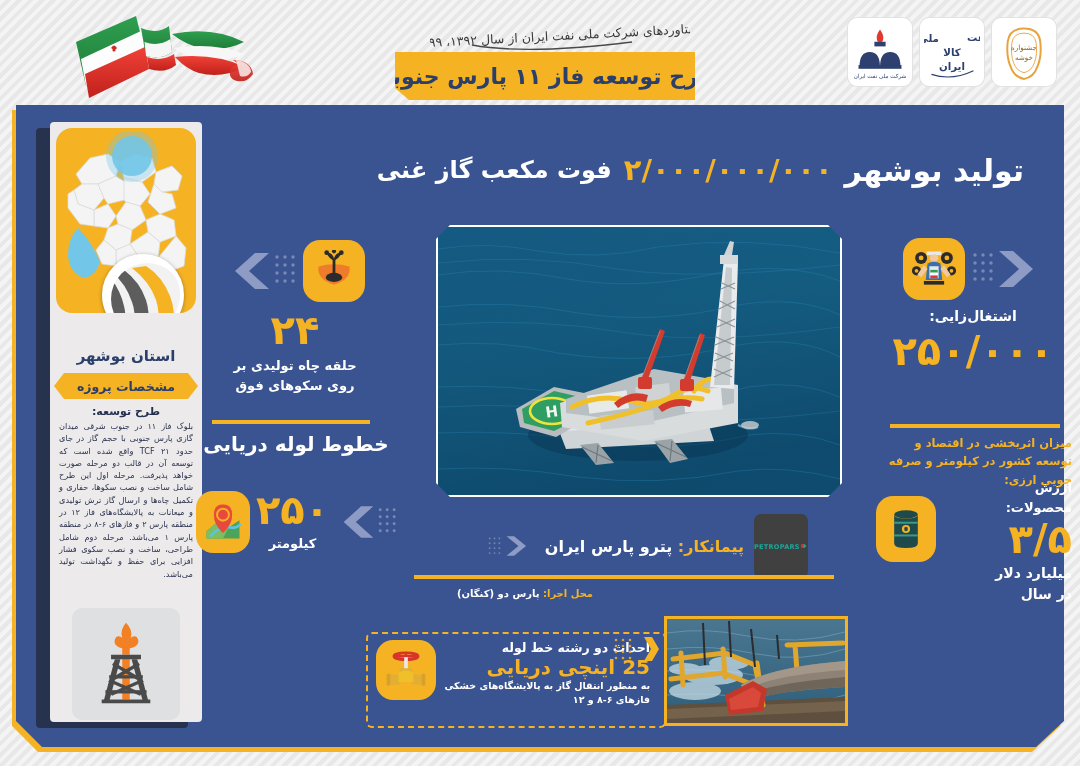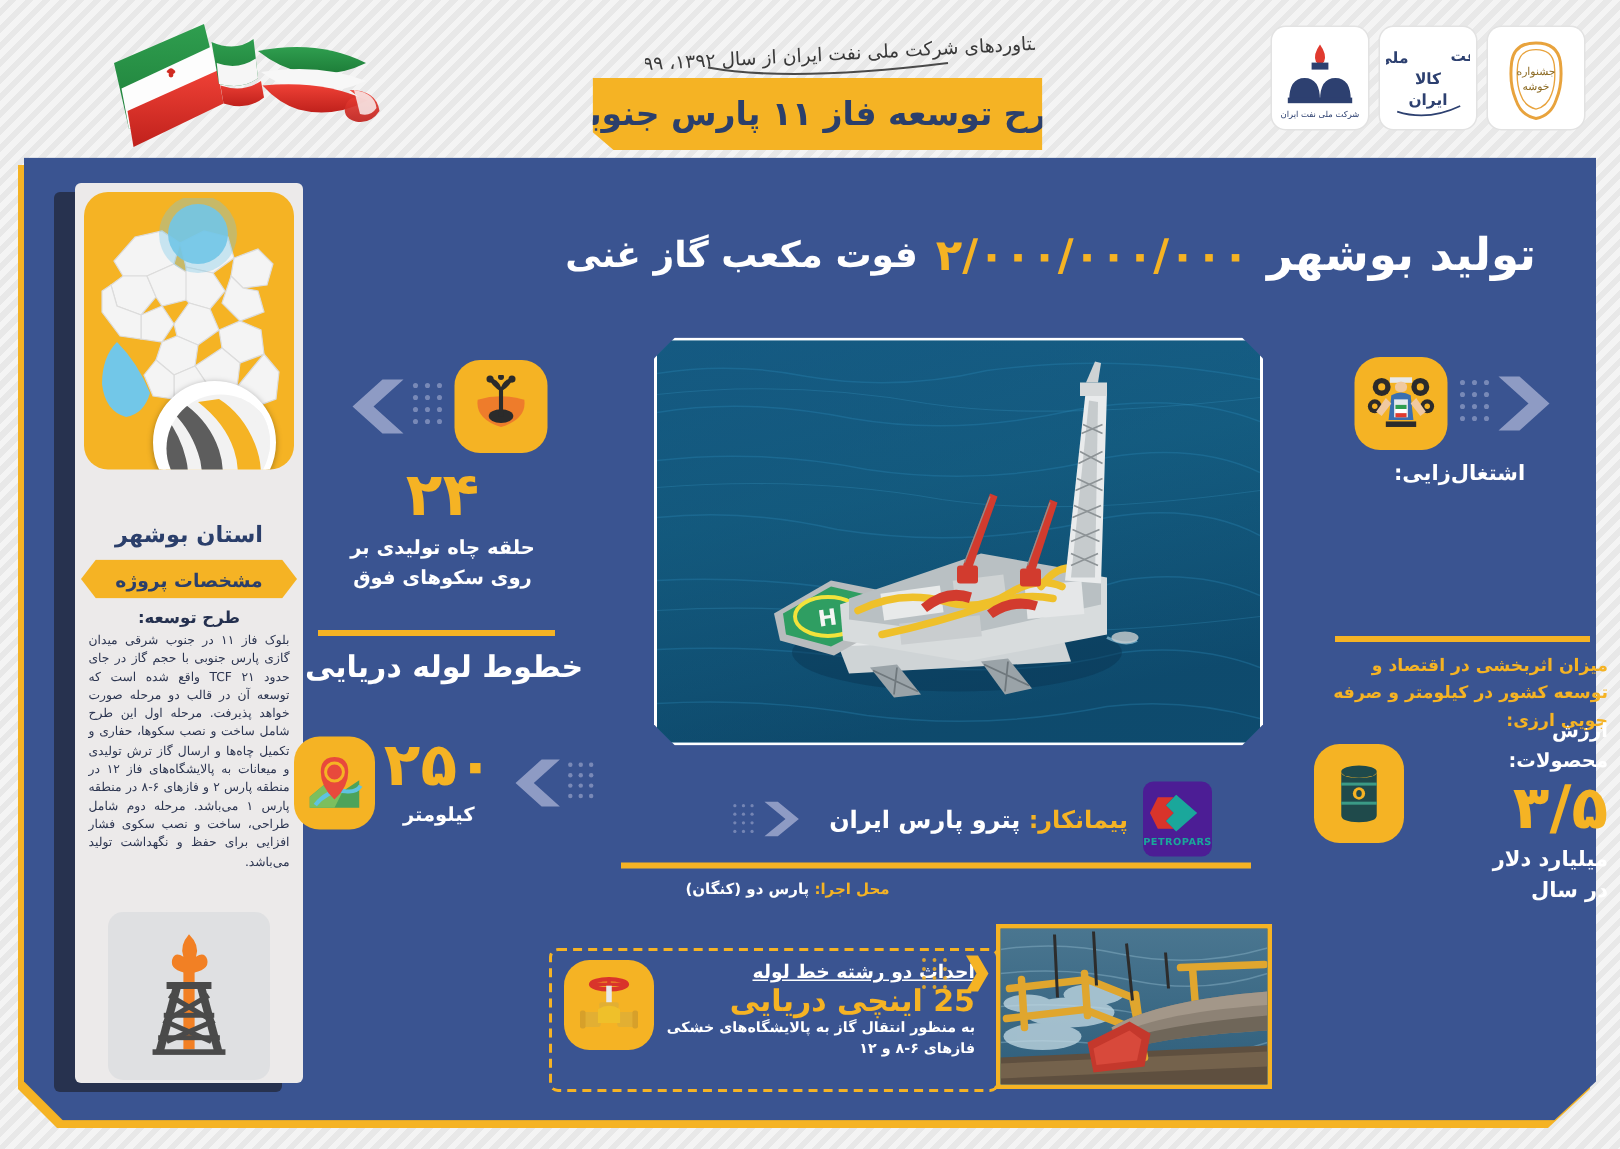--- a/index.html
+++ b/index.html
@@ -116,36 +116,36 @@
   #stat-jobs{left:884px;top:238px;width:178px;text-align:center;}
   #divider-left{left:212px;top:420px;width:158px;height:4px;background:#F5B324;}
   #divider-right{left:890px;top:424px;width:170px;height:4px;background:#F5B324;}
   #pipeline-title{left:196px;top:432px;width:200px;text-align:center;color:#fff;font-size:20px;font-weight:bold;}
   #stat-km{left:196px;top:490px;width:200px;}
   #impact-text{left:876px;top:434px;width:196px;color:#F5B324;font-size:11.5px;font-weight:bold;line-height:1.6;text-align:right;}
   #stat-value{left:876px;top:478px;width:196px;}
 
   
   #contractor{left:488px;top:520px;width:320px;height:52px;display:flex;align-items:center;gap:10px;}
-  #petropars-logo{width:54px;height:50px;background:#4c1d95;border-radius:7px;display:flex;flex-direction:column;align-items:center;justify-content:center;}
+  #petropars-logo{width:54px;height:64px;background:#404040;border-radius:7px;display:flex;flex-direction:row;align-items:center;justify-content:center;}
   #contractor-text{color:#fff;font-size:16px;font-weight:bold;white-space:nowrap;}
   #contractor-text .k{color:#F5B324;}
 
   #yellow-rule{left:414px;top:575px;width:420px;height:4px;background:#F5B324;}
   #location{left:390px;top:588px;width:270px;text-align:center;color:#fff;font-size:10px;font-weight:bold;}
   #location .k{color:#F5B324;}
 
   
   #pipe-box{
     left:366px;top:632px;width:296px;height:92px;
     border:2px dashed #F5B324;border-radius:6px;
   }
   #pipe-icon{left:376px;top:640px;}
   #pipe-txt{left:440px;top:640px;width:210px;text-align:right;}
-  #pipe-l1{color:#fff;font-size:12.5px;font-weight:bold;text-decoration:underline;}
+  #pipe-l1{color:#fff;font-size:12.5px;font-weight:bold;}
   #pipe-l2{color:#F5B324;font-size:20px;font-weight:bold;line-height:1.2;}
   #pipe-l3{color:#fff;font-size:9.5px;font-weight:bold;line-height:1.45;}
   #pipe-photo{left:664px;top:616px;width:178px;height:104px;border:3px solid #F5B324;overflow:hidden;background:#2b628a;}
 
   .dotted-chev{width:86px;height:42px;}
 </style>
 </head>
 <body>
 
 <div id="page"></div>
@@ -518,20 +518,21 @@
         <rect x="21" y="26" width="8" height="3" fill="#2f9e4f"></rect>
         <rect x="21" y="29" width="8" height="3" fill="#ffffff"></rect>
         <rect x="21" y="32" width="8" height="3" fill="#E03A2F"></rect>
         <path d="M14 21 L7 31 l4 3 L18 25 Z" fill="#F0C9A0"></path>
         <path d="M36 21 L43 31 l-4 3 L32 25 Z" fill="#F0C9A0"></path>
         <rect x="14" y="38" width="22" height="4" fill="#2B2B2B"></rect>
       </svg>
     </div>
   </div>
   <div class="statlbl" style="margin-top:6px;font-size:14px;">اشتغال‌زایی:</div>
+  <div class="statnum" style="margin-top:4px;">۲۵۰/۰۰۰</div>
 </div>
 
 <div class="abs" id="divider-right"></div>
 
 <div class="abs" id="impact-text">میزان اثربخشی در اقتصاد و توسعه کشور در کیلومتر و صرفه جویی ارزی:</div>
 
 <div class="abs" id="stat-value">
   <div style="display:flex;align-items:flex-start;justify-content:flex-start;gap:10px;">
     <div style="text-align:right;">
       <div class="statlbl" style="font-size:13px;margin-left:32px;">ارزش محصولات:</div>

